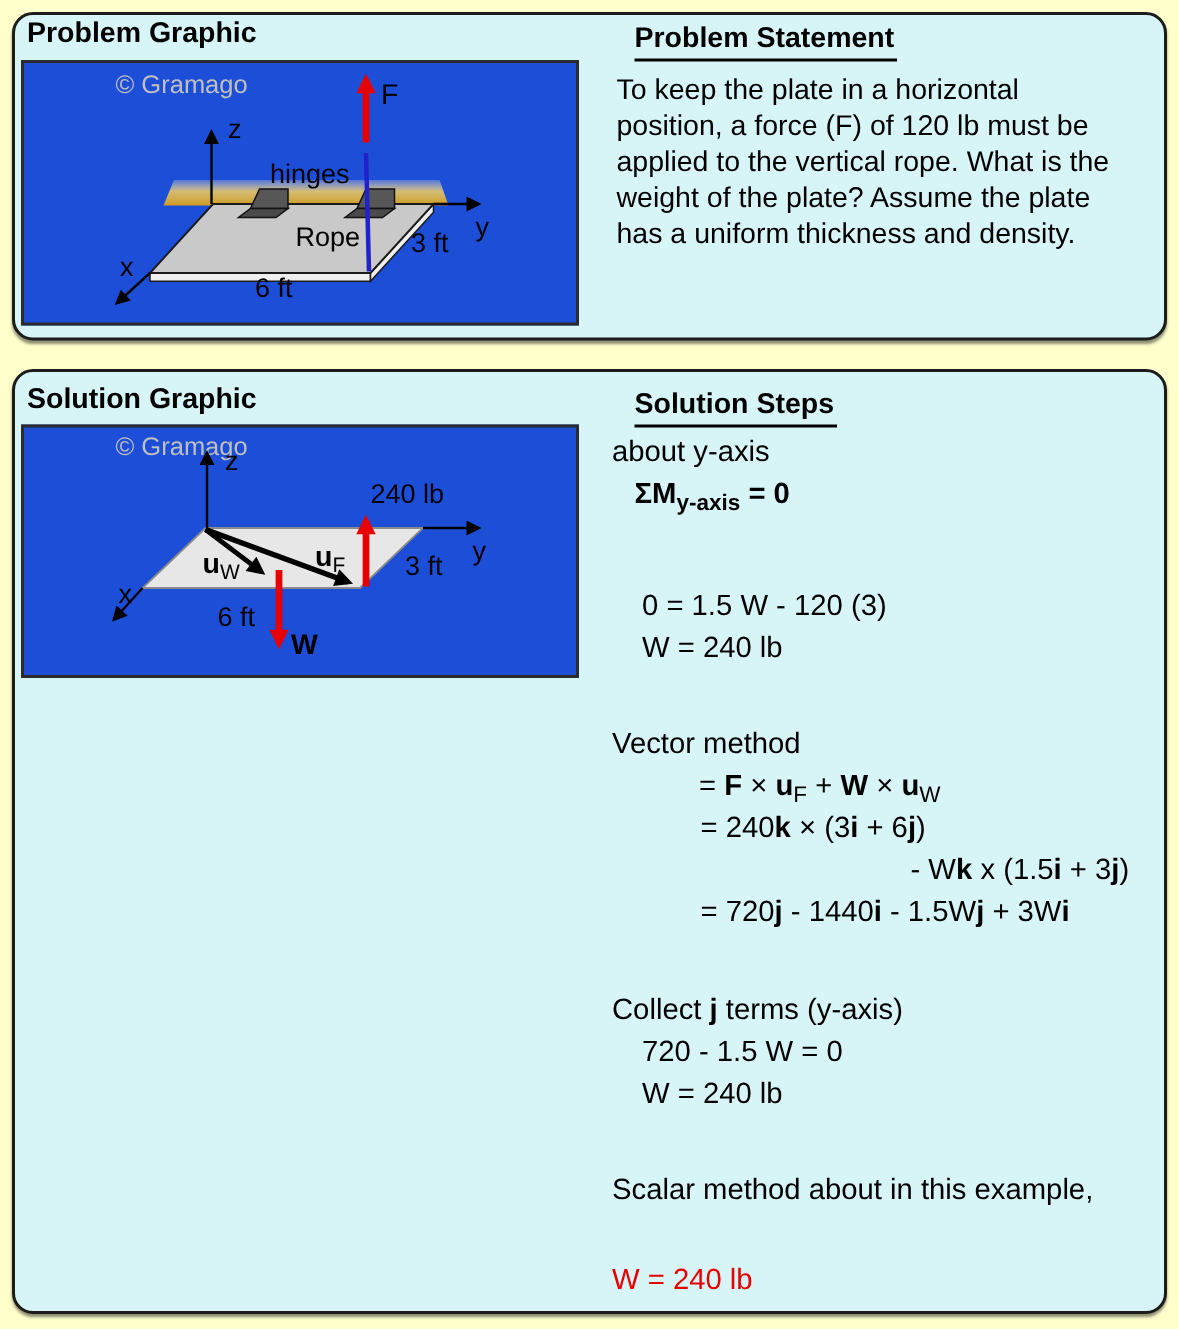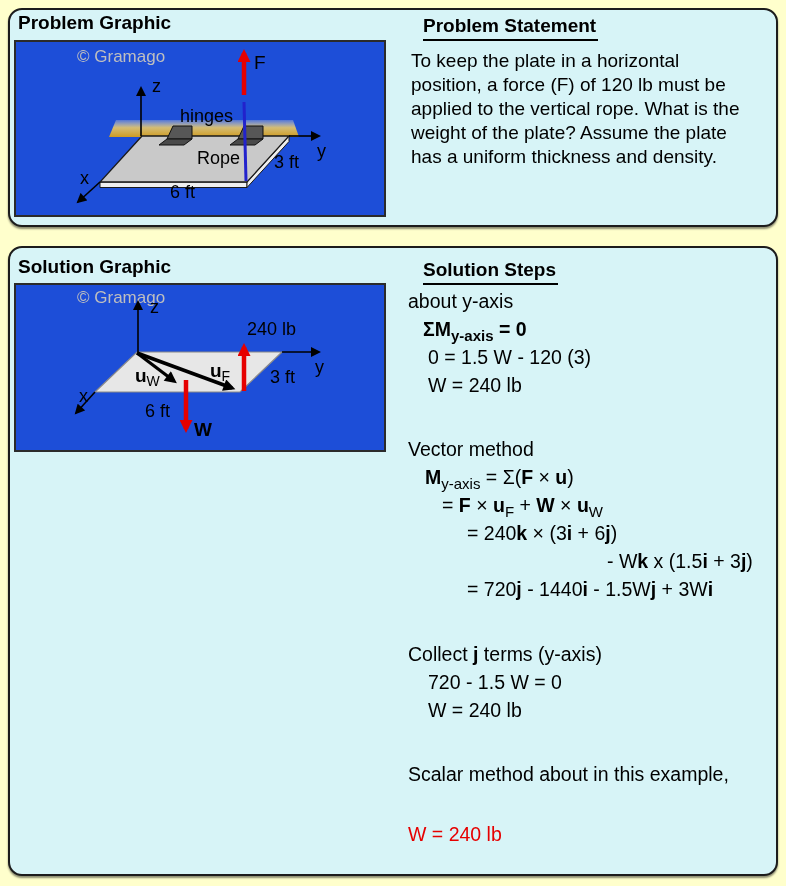--- a/index.html
+++ b/index.html
@@ -159,26 +159,25 @@
     <text x="254" y="100" font-size="18">3 ft</text>
     <text x="129" y="134" font-size="18">6 ft</text>
   </svg>
 </div>
 
 <div class="col-title" id="solution-steps-title">Solution Steps</div>
 
 <div id="solution-steps-list">
     <div class="step-line" style="margin-left: 0px;"><span>about y-axis</span></div>
     <div class="step-line" style="margin-left: 15px; font-weight: bold;"><span>ΣM</span><sub>y-axis</sub><span> = 0</span></div>
-    <div class="step-line" style="margin-left: 20px;"><span>0 = 1.5 W - 120 (3)</span></div>
+    <div class="step-line" style="margin-left: 20px; margin-top: 47px;"><span>0 = 1.5 W - 120 (3)</span></div>
     <div class="step-line" style="margin-left: 20px;"><span>W = 240 lb</span></div>
     <div style="height: 36px;"></div>
     <div class="step-line" style="margin-left: 0px;"><span>Vector method</span></div>
-    <div class="step-line" style="margin-left: 17px;"><span class="b">M</span><sub>y-axis</sub><span> = Σ(</span><span class="b">F</span><span> × </span><span class="b">u</span><span>)</span></div>
-    <div class="step-line" style="margin-left: 34px;"><span>= </span><span class="b">F</span><span> × </span><span class="b">u</span><sub>F</sub><span> + </span><span class="b">W</span><span> × </span><span class="b">u</span><sub>W</sub></div>
+    <div class="step-line" style="margin-left: 58px;"><span>= </span><span class="b">F</span><span> × </span><span class="b">u</span><sub>F</sub><span> + </span><span class="b">W</span><span> × </span><span class="b">u</span><sub>W</sub></div>
     <div class="step-line" style="margin-left: 59px;"><span>= 240</span><span class="b">k</span><span> × (3</span><span class="b">i</span><span> + 6</span><span class="b">j</span><span>)</span></div>
     <div class="step-line" style="margin-left: 199px;"><span>- W</span><span class="b">k</span><span> x (1.5</span><span class="b">i</span><span> + 3</span><span class="b">j</span><span>)</span></div>
     <div class="step-line" style="margin-left: 59px;"><span>= 720</span><span class="b">j</span><span> - 1440</span><span class="b">i</span><span> - 1.5W</span><span class="b">j</span><span> + 3W</span><span class="b">i</span></div>
     <div style="height: 37px;"></div>
     <div class="step-line" style="margin-left: 0px;"><span>Collect </span><span class="b">j</span><span> terms (y-axis)</span></div>
     <div class="step-line" style="margin-left: 20px;"><span>720 - 1.5 W = 0</span></div>
     <div class="step-line" style="margin-left: 20px;"><span>W = 240 lb</span></div>
     <div style="height: 36px;"></div>
     <div class="step-line" style="margin-left: 0px;"><span>Scalar method about in this example,</span></div>
     <div style="height: 32px;"></div>

